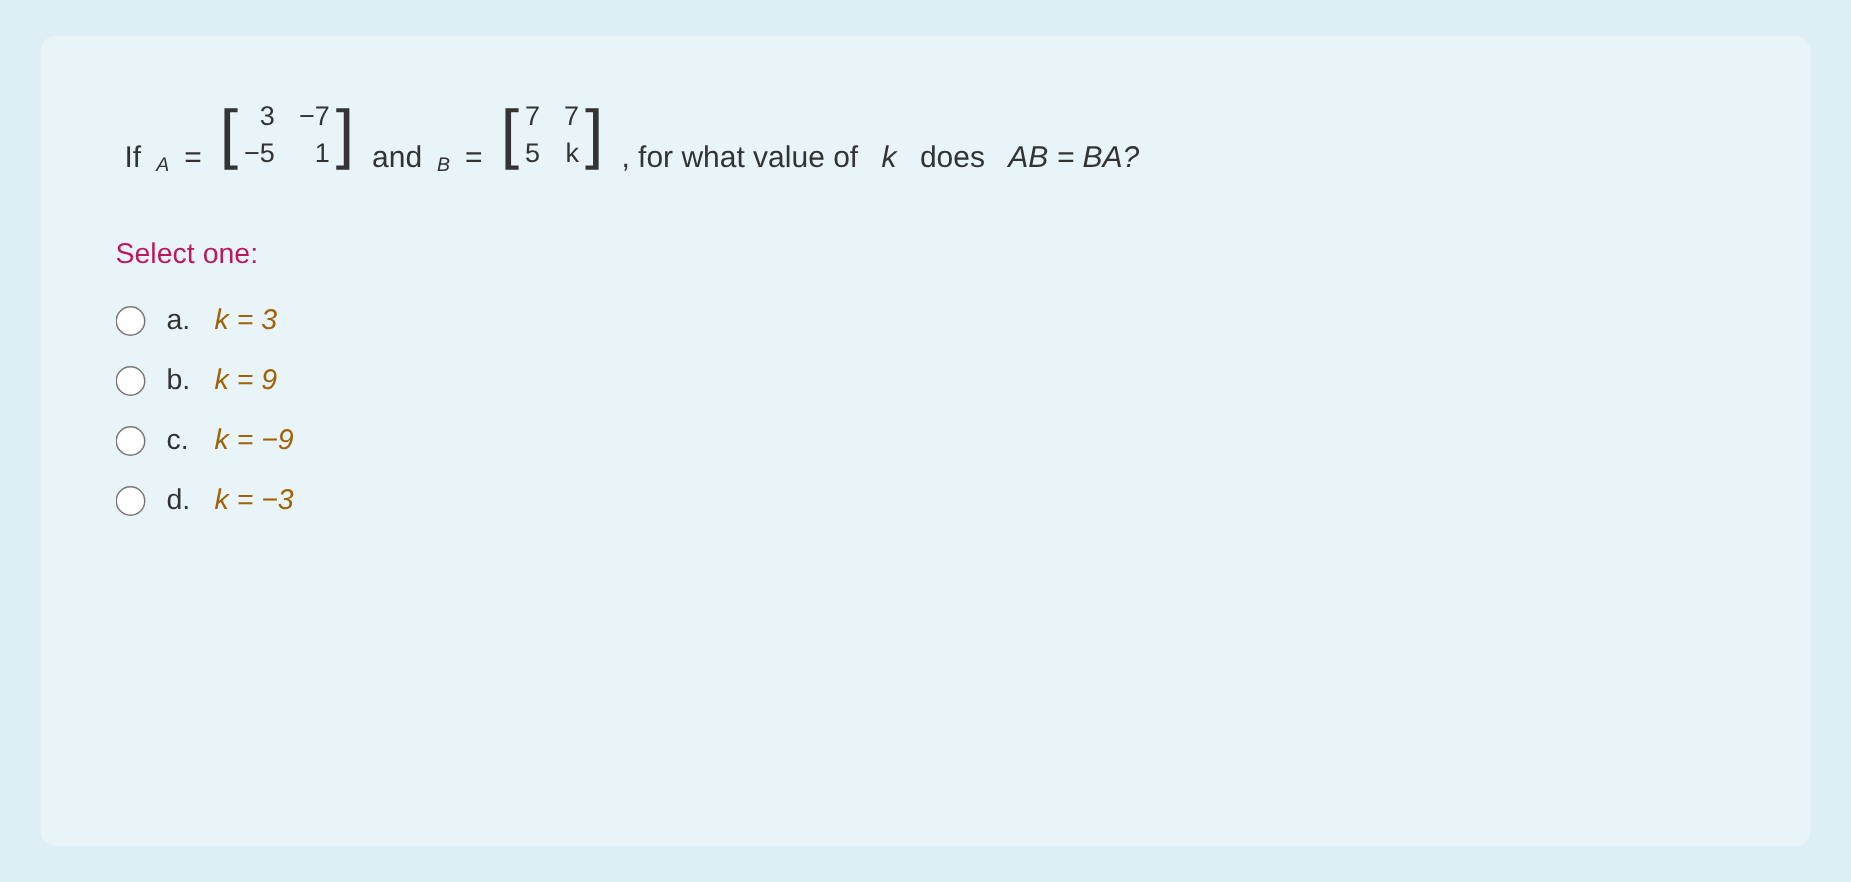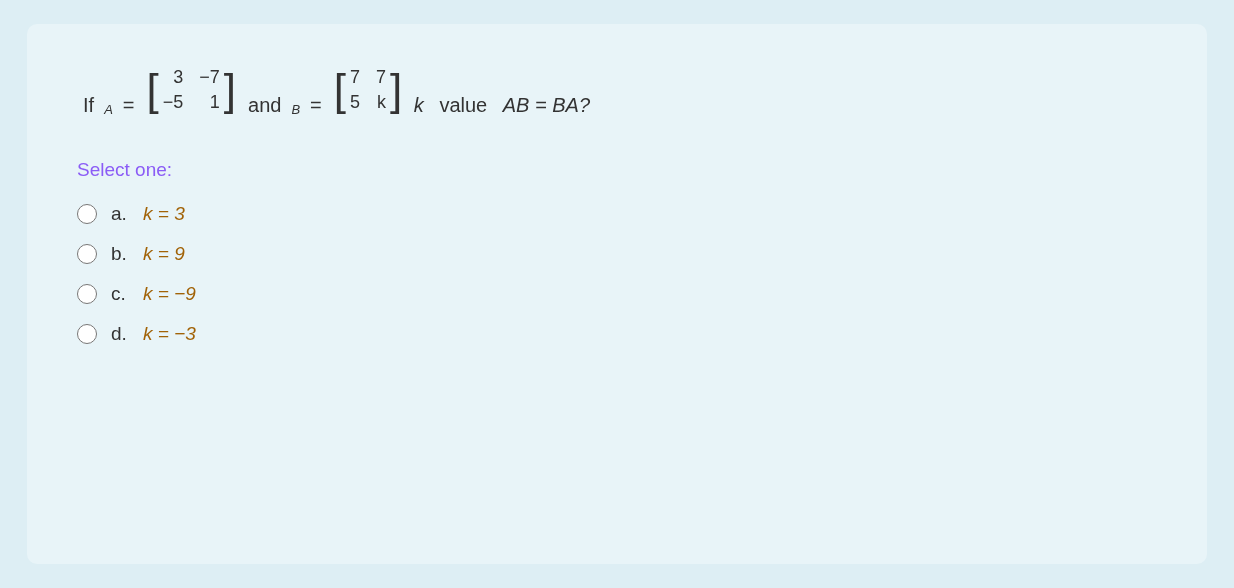--- a/index.html
+++ b/index.html
@@ -81,21 +81,21 @@
     }
 
     .question-word {
       font-size: 20px;
       color: #333;
       margin: 0 6px;
     }
 
     .select-one-label {
       font-size: 19px;
-      color: #8b5cf6;
+      color: #be185d;
       margin-bottom: 22px;
     }
 
     .options {
       display: flex;
       flex-direction: column;
       gap: 18px;
     }
 
     .option-row {
@@ -159,22 +159,23 @@
       <span class="matrix-bracket">[</span>
       <div class="matrix-values">
         <span>7</span>
         <span>7</span>
         <span>5</span>
         <span>k</span>
       </div>
       <span class="matrix-bracket">]</span>
     </div>
 
+    <span class="question-word">, for what value of</span>
     <span class="math-text">&nbsp;<i>k</i>&nbsp;</span>
-    <span class="question-word">value</span>
+    <span class="question-word">does</span>
     <span class="math-text">&nbsp;<i>AB</i>&nbsp;=&nbsp;<i>BA</i>?</span>
   </div>
 
   <div class="select-one-label">Select one:</div>
 
   <div class="options">
 
     <label class="option-row">
       <input type="radio" name="answer" value="a" style="">
       <span class="option-letter">a.</span>

